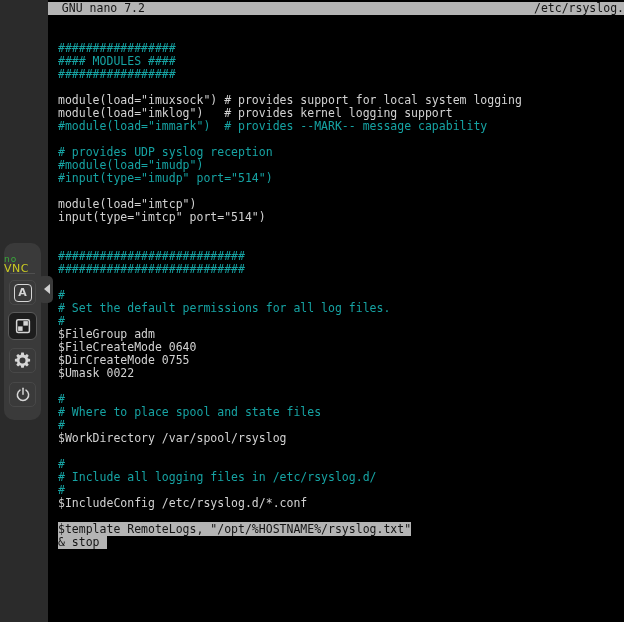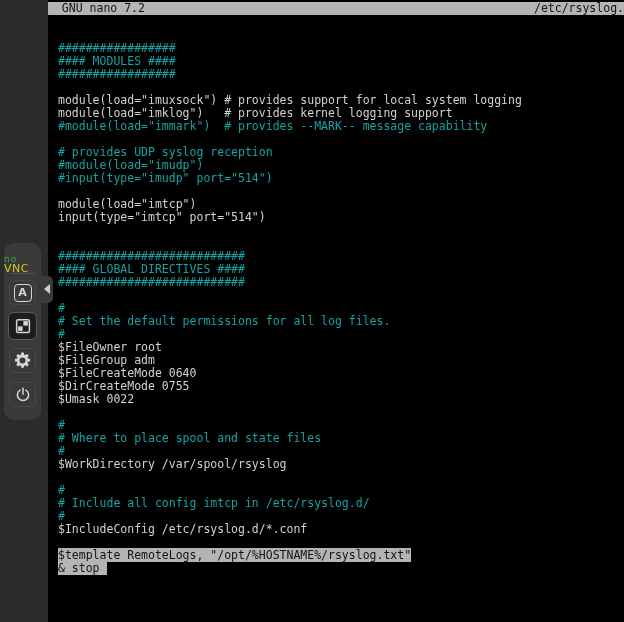--- a/index.html
+++ b/index.html
@@ -65,39 +65,37 @@
         <div class="line"><span class="p"></span></div>
         <div class="line"><span class="c"># provides UDP syslog reception</span></div>
         <div class="line"><span class="c">#module(load="imudp")</span></div>
         <div class="line"><span class="c">#input(type="imudp" port="514")</span></div>
         <div class="line"><span class="p"></span></div>
         <div class="line"><span class="p">module(load="imtcp")</span></div>
         <div class="line"><span class="p">input(type="imtcp" port="514")</span></div>
         <div class="line"><span class="p"></span></div>
         <div class="line"><span class="p"></span></div>
         <div class="line"><span class="c">###########################</span></div>
-        <div class="line"><span class="c">#### GLOBAL DIRECTIVES ####</span></div>
         <div class="line"><span class="c">###########################</span></div>
         <div class="line"><span class="p"></span></div>
         <div class="line"><span class="c">#</span></div>
         <div class="line"><span class="c"># Set the default permissions for all log files.</span></div>
         <div class="line"><span class="c">#</span></div>
-        <div class="line"><span class="p">$FileOwner root</span></div>
         <div class="line"><span class="p">$FileGroup adm</span></div>
         <div class="line"><span class="p">$FileCreateMode 0640</span></div>
         <div class="line"><span class="p">$DirCreateMode 0755</span></div>
         <div class="line"><span class="p">$Umask 0022</span></div>
         <div class="line"><span class="p"></span></div>
         <div class="line"><span class="c">#</span></div>
         <div class="line"><span class="c"># Where to place spool and state files</span></div>
         <div class="line"><span class="c">#</span></div>
         <div class="line"><span class="p">$WorkDirectory /var/spool/rsyslog</span></div>
         <div class="line"><span class="p"></span></div>
         <div class="line"><span class="c">#</span></div>
-        <div class="line"><span class="c"># Include all config imtcp in /etc/rsyslog.d/</span></div>
+        <div class="line"><span class="c"># Include all logging files in /etc/rsyslog.d/</span></div>
         <div class="line"><span class="c">#</span></div>
         <div class="line"><span class="p">$IncludeConfig /etc/rsyslog.d/*.conf</span></div>
         <div class="line"><span class="p"></span></div>
         <div class="line"><span class="sel">$template RemoteLogs, "/opt/%HOSTNAME%/rsyslog.txt"</span></div>
         <div class="line"><span class="sel">&amp; stop</span><span class="cursor"></span></div>
       </div>
   </div>
 
   <div class="handle">
     <span class="tri"></span>

